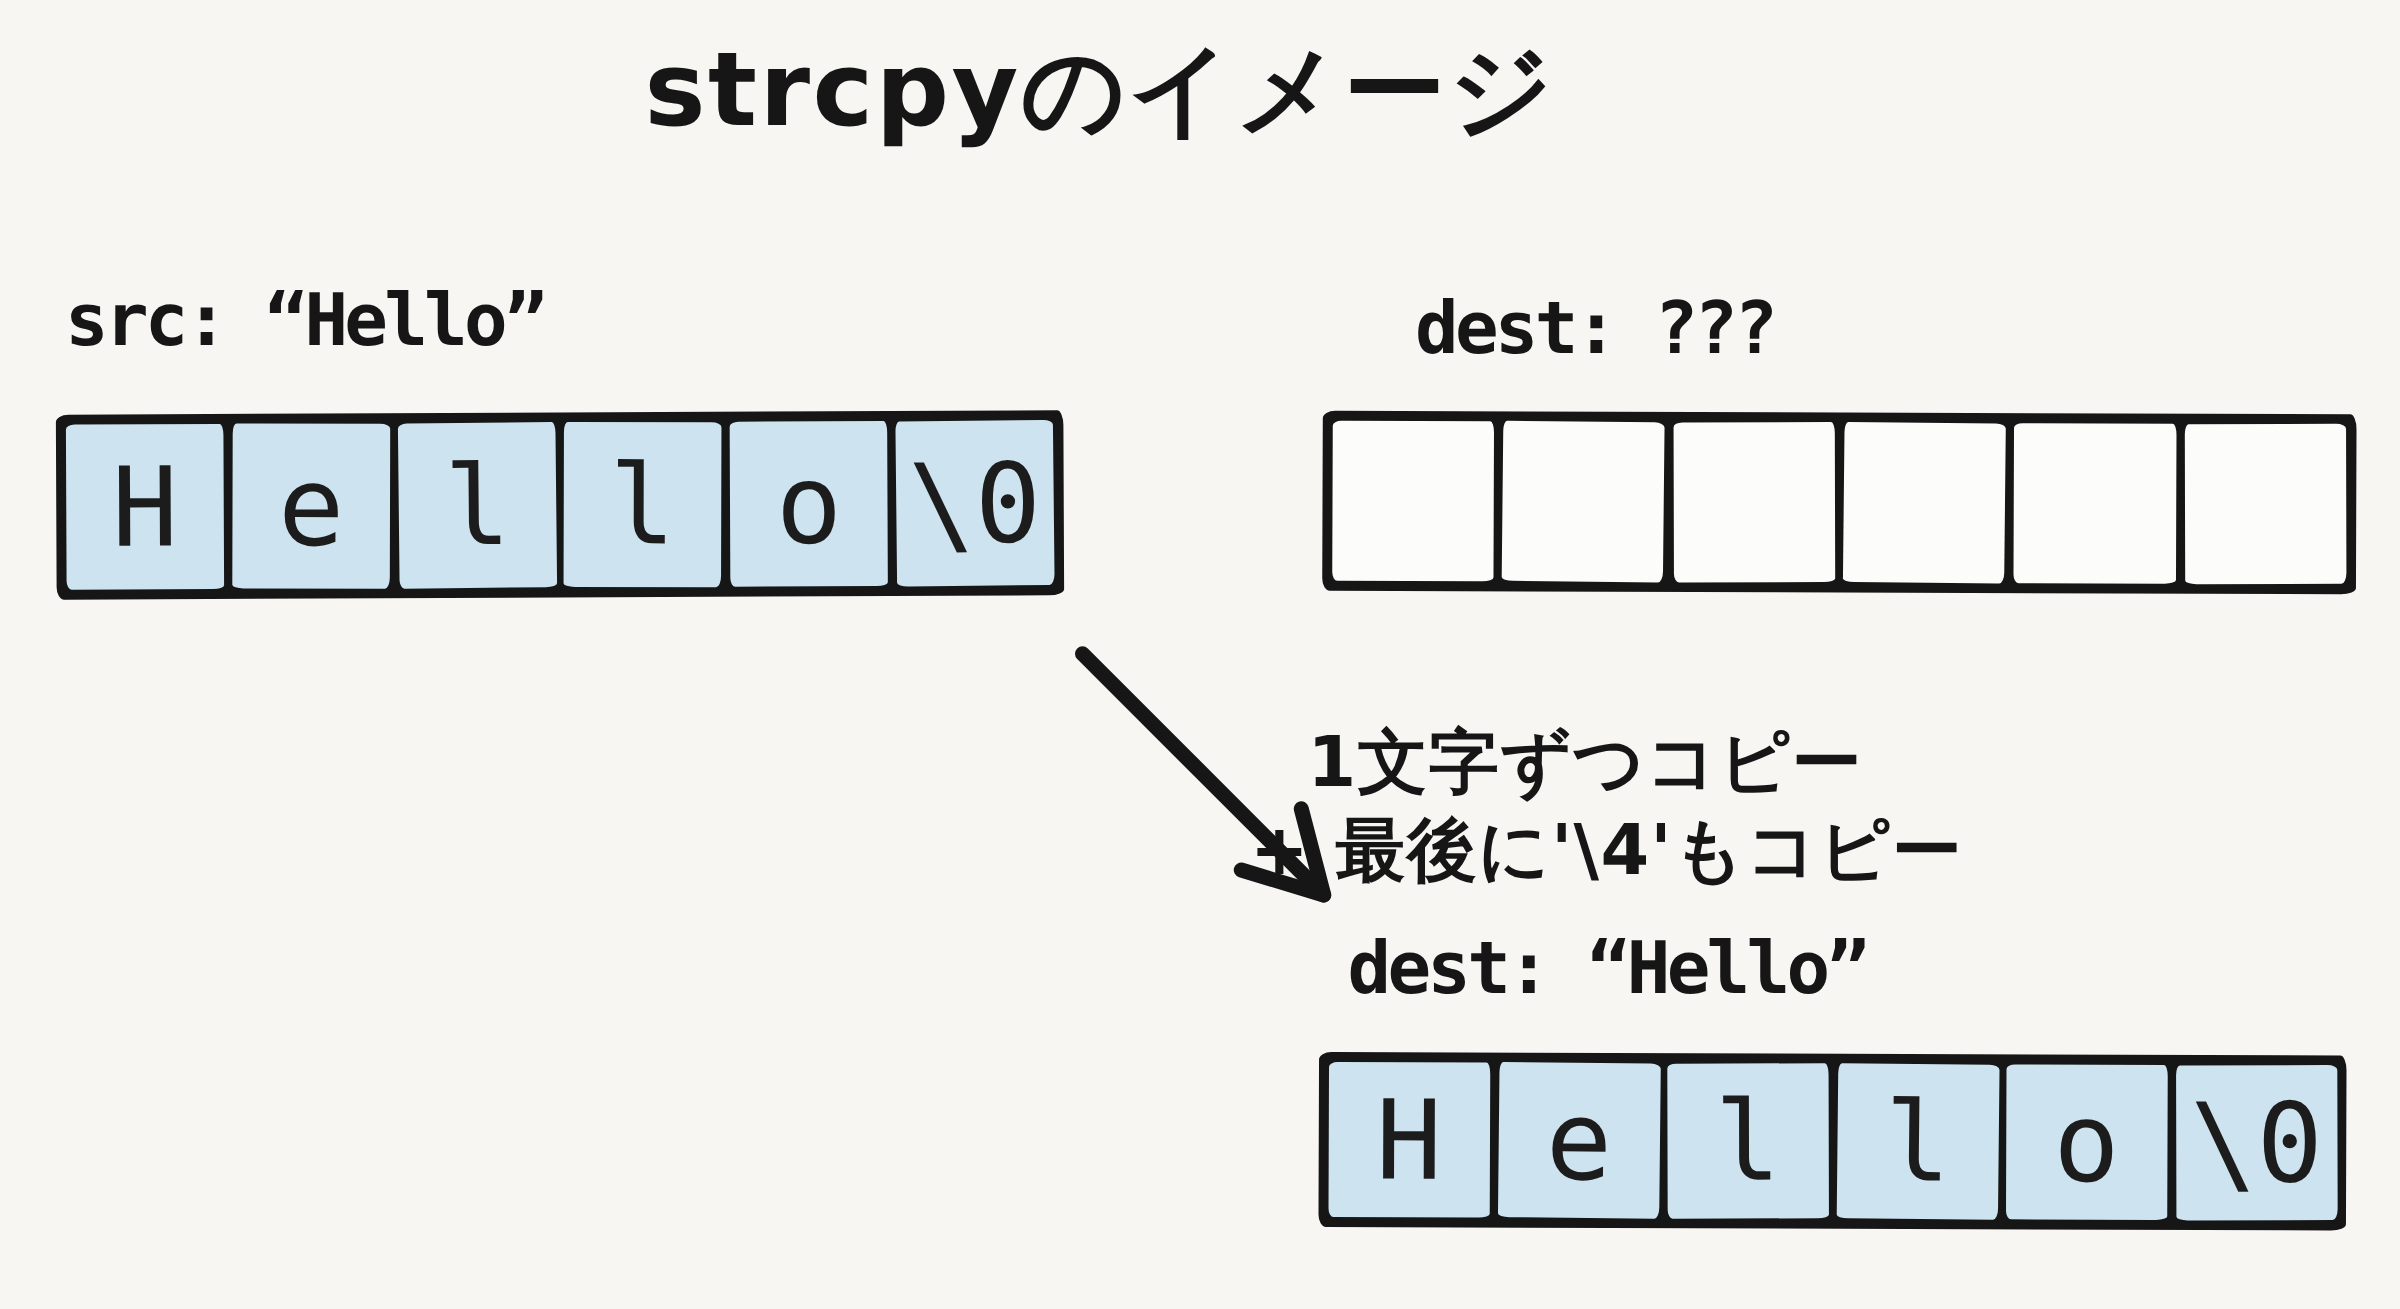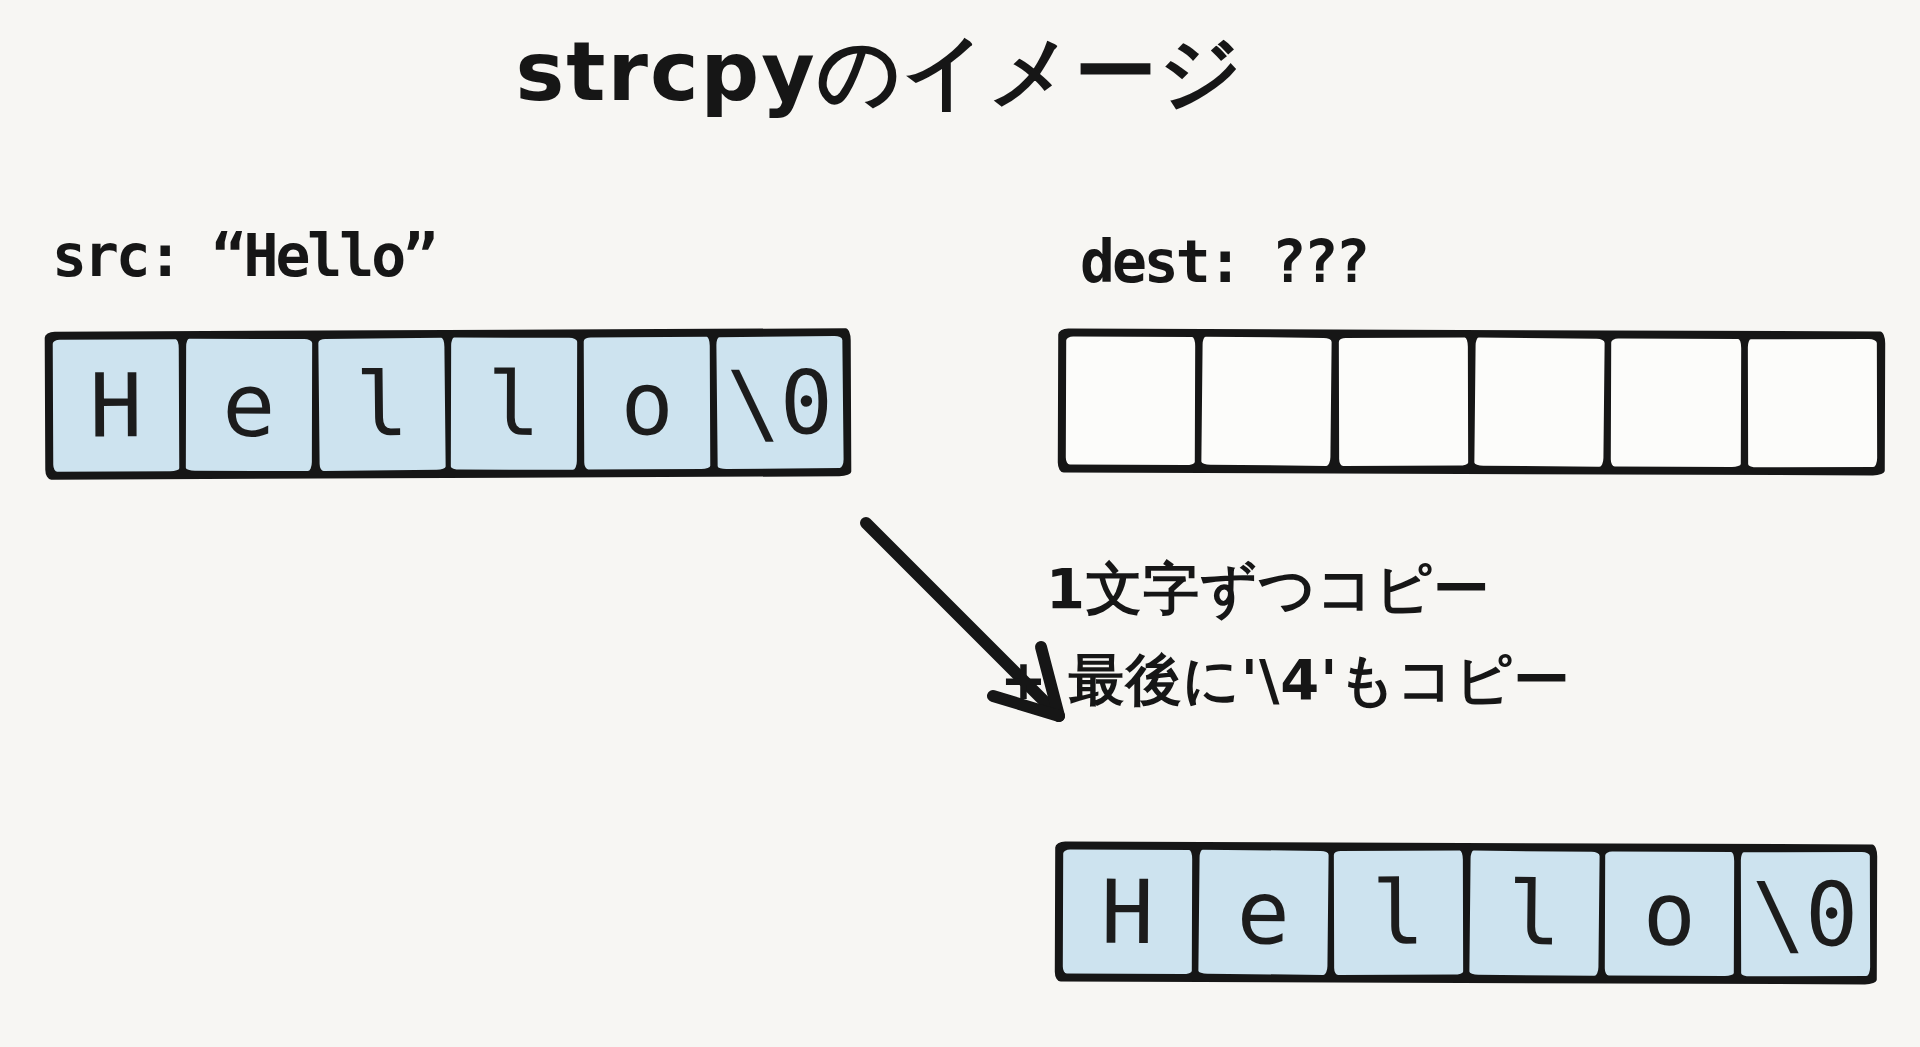--- a/index.html
+++ b/index.html
@@ -71,39 +71,40 @@
   <div class="mem-label" style="left:52px; top:222px;">src: “Hello”</div>
   <div class="mem-row row-tilt-a" style="left:45px; top:330px; width:806px; height:148px;">
     <div class="cell filled">H</div>
     <div class="cell filled">e</div>
     <div class="cell filled">l</div>
     <div class="cell filled">l</div>
     <div class="cell filled">o</div>
     <div class="cell filled">\0</div>
   </div>
 
-  <div class="mem-label" style="left:1080px; top:228px;">dest: ???</div>
+  <div class="mem-label" style="left:1132px; top:228px;">dest: ???</div>
   <div class="mem-row row-tilt-b" style="left:1058px; top:330px; width:827px; height:144px;">
     <div class="cell empty"></div>
     <div class="cell empty"></div>
     <div class="cell empty"></div>
     <div class="cell empty"></div>
     <div class="cell empty"></div>
     <div class="cell empty"></div>
   </div>
 
   <svg class="overlay-svg" width="1920" height="1047" viewBox="0 0 1920 1047">
     <line x1="866" y1="523" x2="1056" y2="713" stroke="#161616" stroke-width="12" stroke-linecap="round"></line>
     <line x1="1041" y1="647" x2="1059" y2="716" stroke="#161616" stroke-width="12" stroke-linecap="round"></line>
     <line x1="993" y1="696" x2="1059" y2="716" stroke="#161616" stroke-width="12" stroke-linecap="round"></line>
   </svg>
 
-  <div class="annotation" style="left:1046px; top:552px;">1文字ずつコピー</div>
+  <div class="annotation" style="left:1046px; top:573px;">1文字ずつコピー</div>
   <div class="annotation" style="left:1000px; top:643px;">+ 最後に'\4'もコピー</div>
 
+  <div class="mem-label" style="left:1078px; top:740px;">dest: “Hello”</div>
   <div class="mem-row row-tilt-b" style="left:1055px; top:843px; width:822px; height:140px;">
     <div class="cell filled">H</div>
     <div class="cell filled">e</div>
     <div class="cell filled">l</div>
     <div class="cell filled">l</div>
     <div class="cell filled">o</div>
     <div class="cell filled">\0</div>
   </div>
 
 </div>

